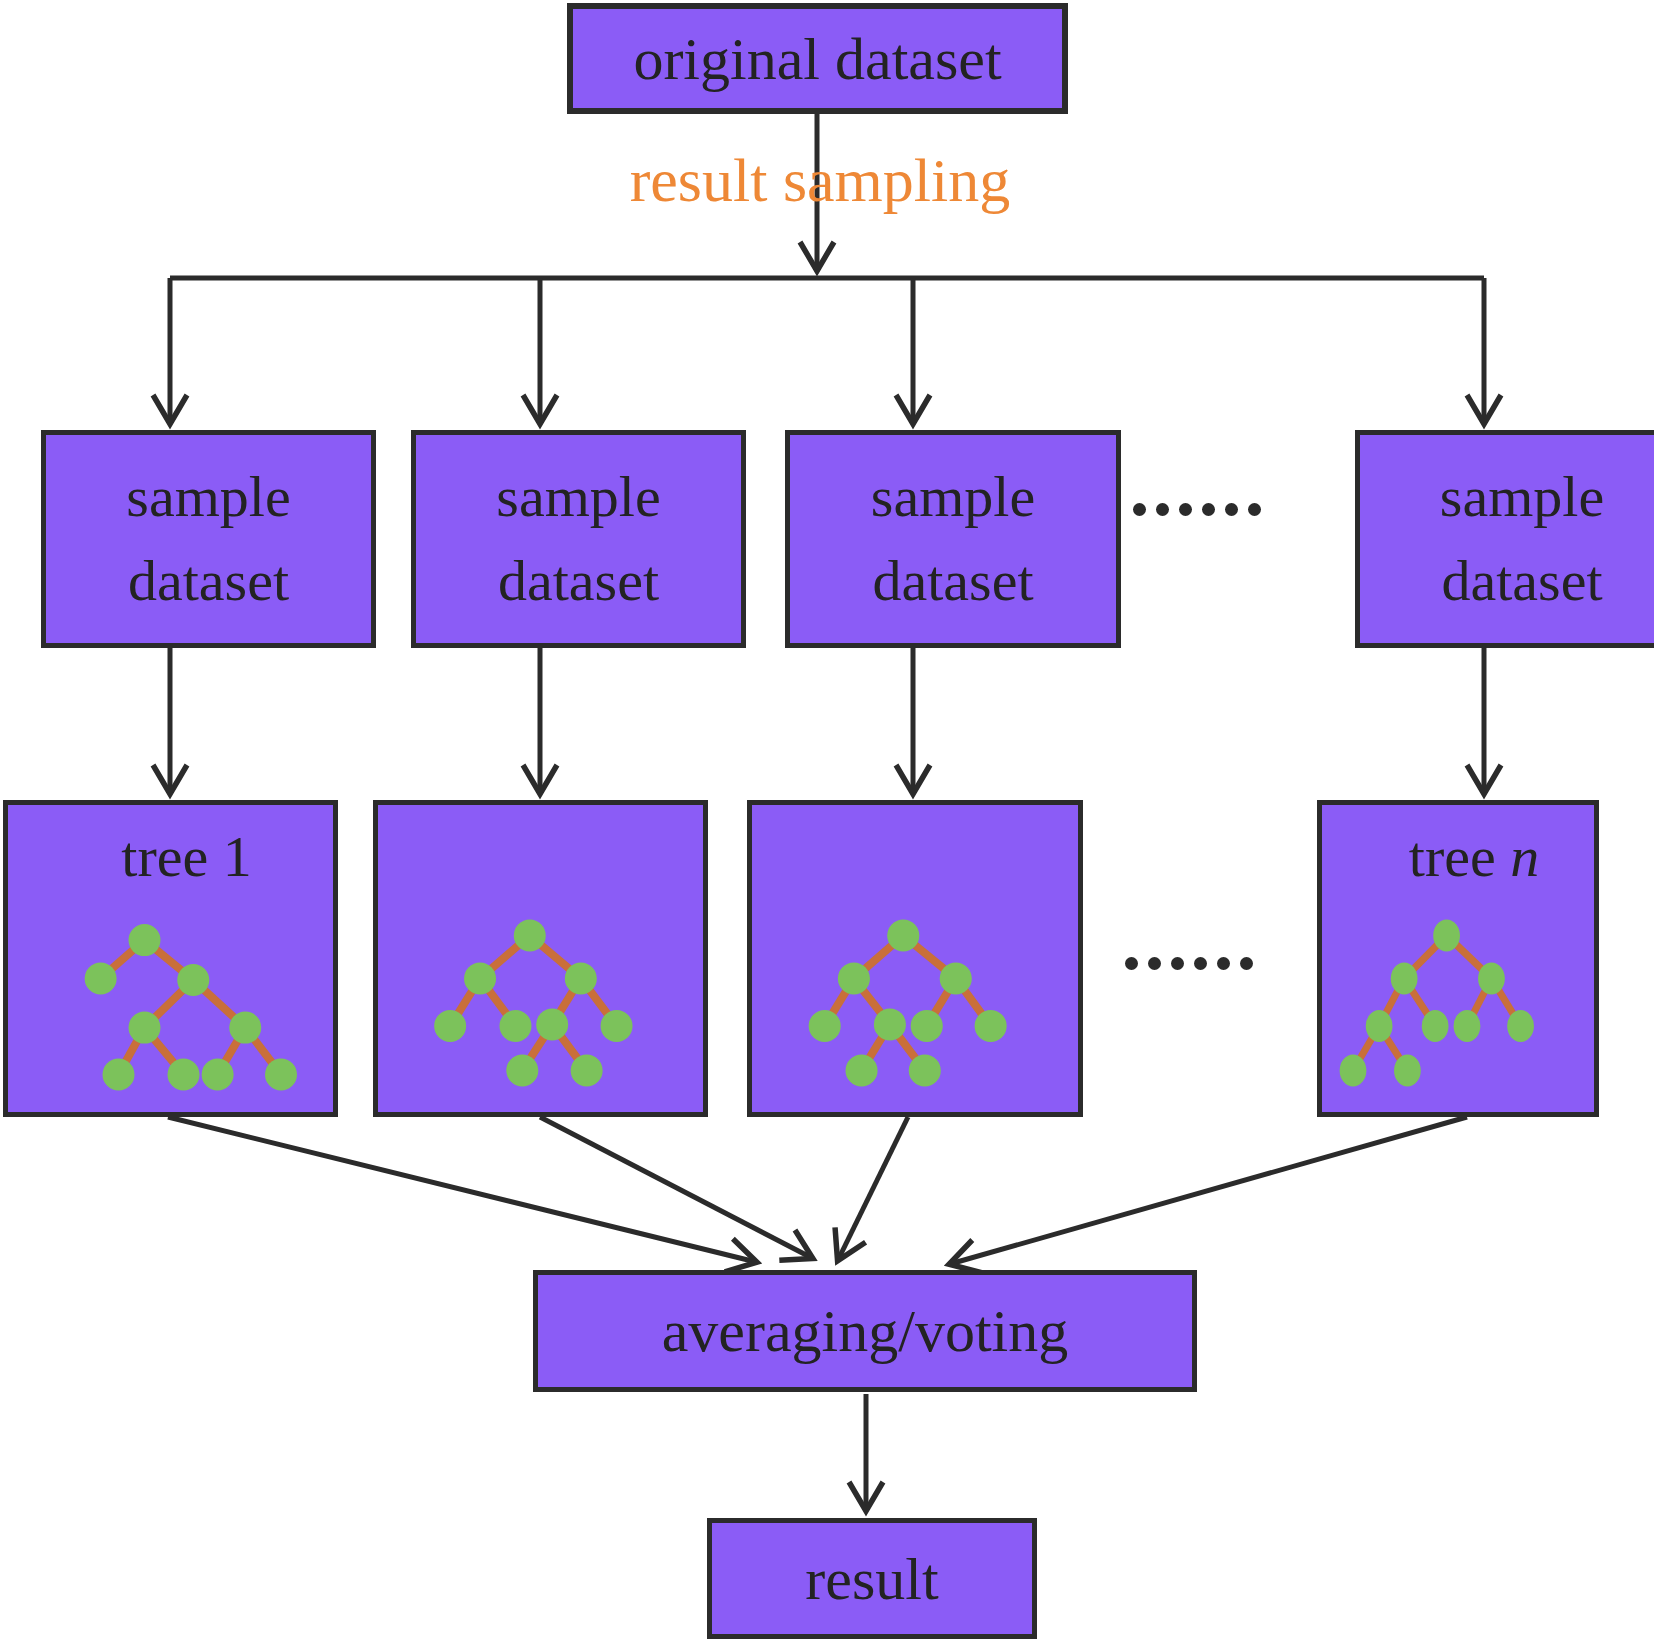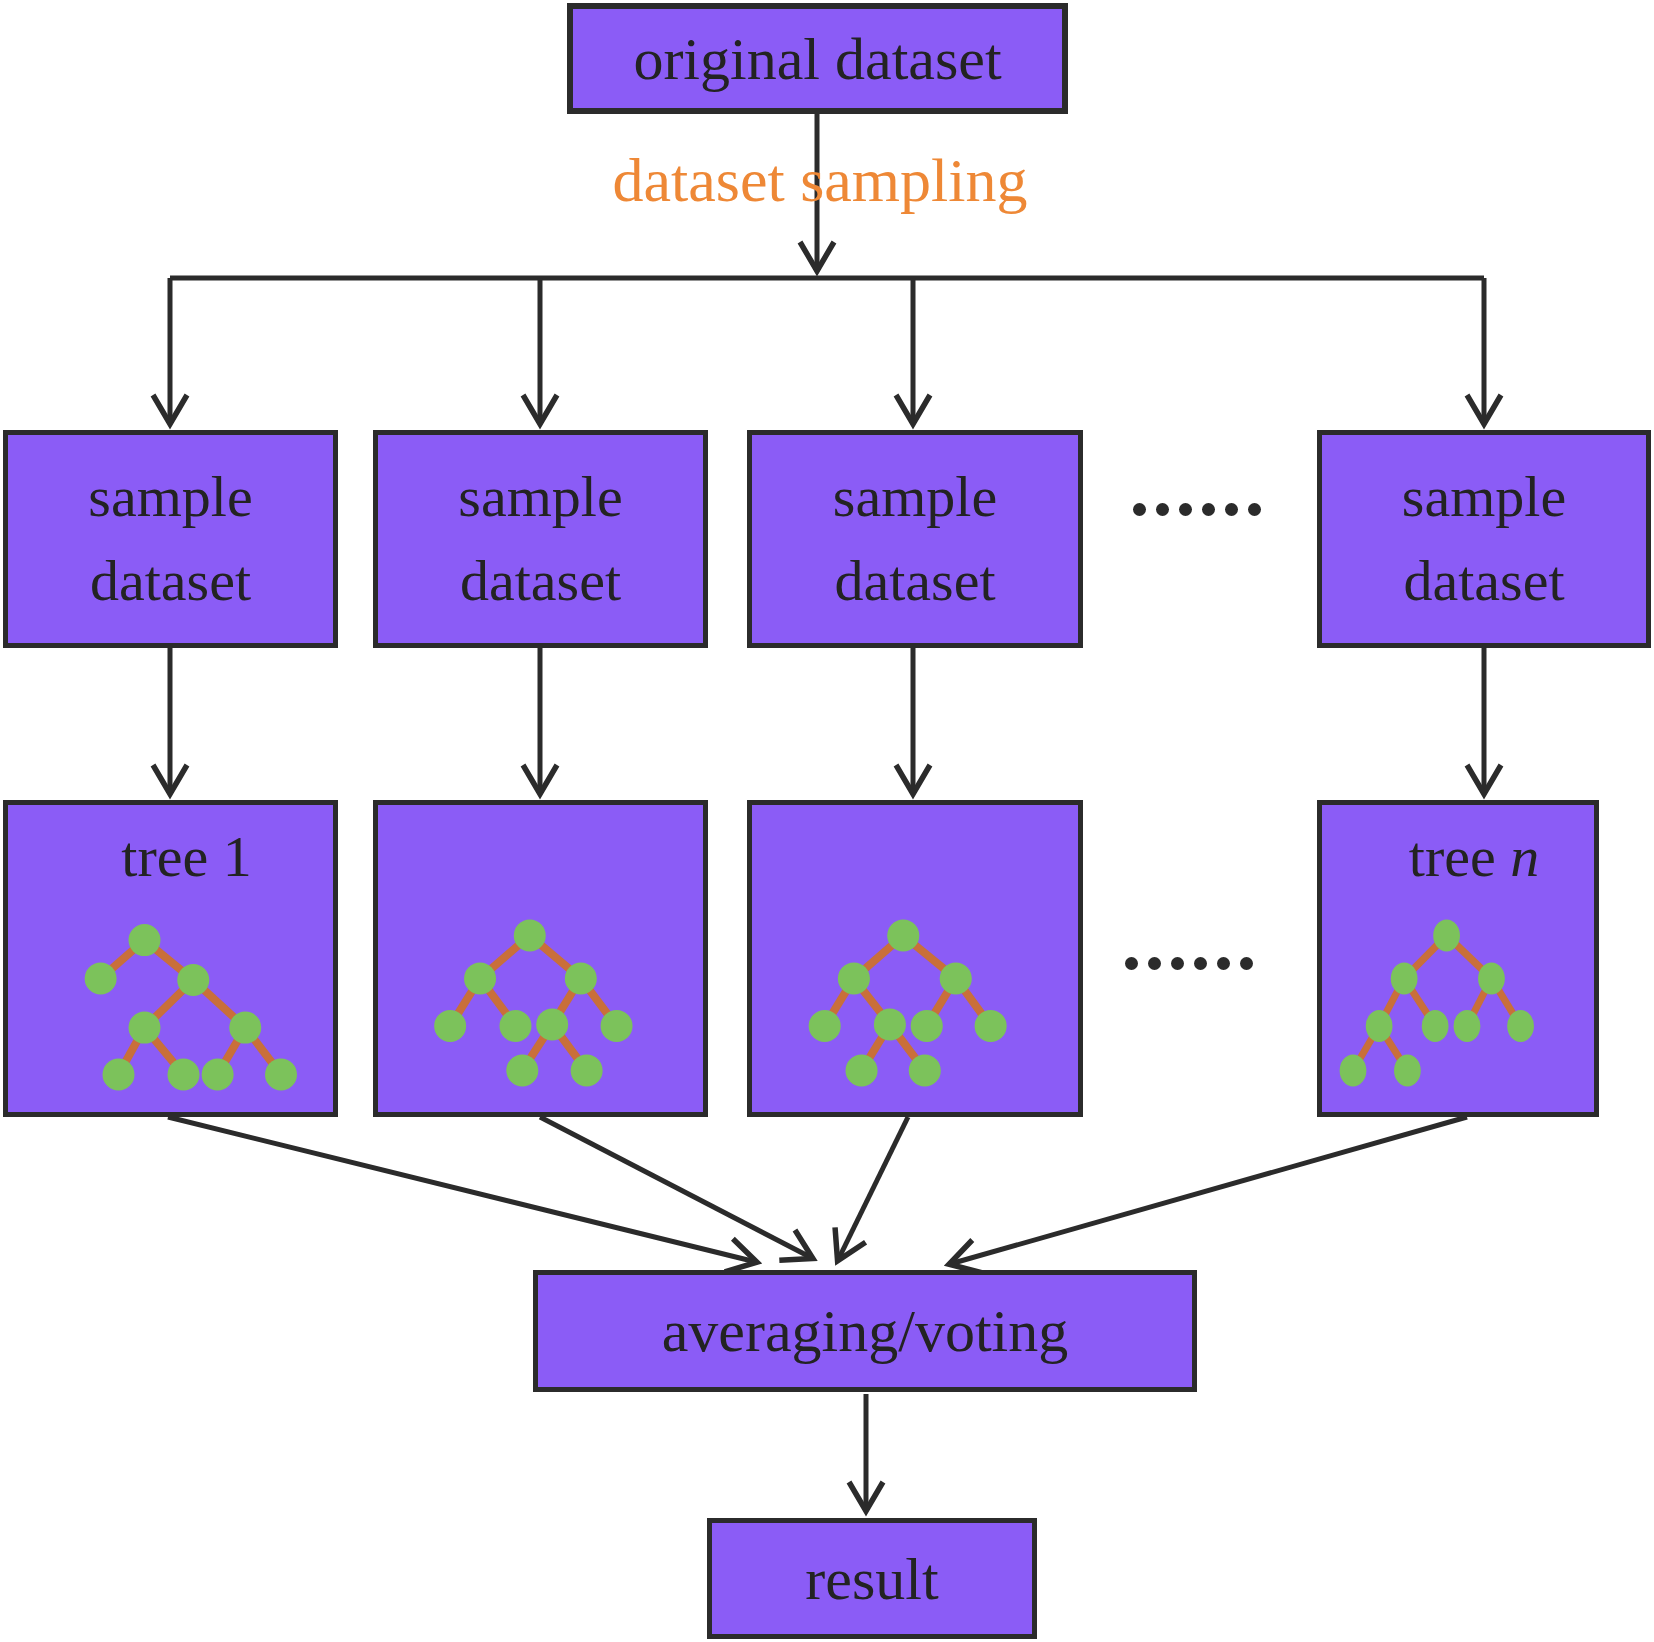--- a/index.html
+++ b/index.html
@@ -19,21 +19,21 @@
     position:absolute;
     box-sizing:border-box;
     background:#8b5cf6;
     border:5px solid var(--dark,#2b2b2b);
     display:flex;align-items:center;justify-content:center;
     text-align:center;
     font-size:60px;
     line-height:1.1;
   }
   .box.original{border-width:6px;}
-  .box.sample{flex-direction:column;font-size:58px;}
+  .box.sample{flex-direction:column;font-size:58px;margin-left:38px;}
   .box.sample .ln{display:block;line-height:84px;}
   .box.tree{align-items:flex-start;}
   .tree-title{
     position:absolute;left:16px;top:20px;width:100%;
     text-align:center;font-size:58px;line-height:1.1;
   }
   .tree-title i{font-style:italic;}
   .tree-svg{position:absolute;left:0;top:0;width:100%;height:100%;}
   .label-sampling{
     position:absolute;
@@ -78,21 +78,21 @@
       <path d="M908,1117 L838,1260" marker-end="url(#ah)"></path>
       <path d="M1467,1117 L950,1264" marker-end="url(#ah)"></path>
       <path d="M866,1394 L866,1510" marker-end="url(#ah)"></path>
     </g>
   </svg>
 
   <div class="box original" style="left:567px;top:3px;width:501px;height:111px;">
     <span>original dataset</span>
   </div>
 
-  <div class="label-sampling">dataset sampling</div>
+  <div class="label-sampling">result sampling</div>
 
   <div class="box sample" style="left:3px;top:430px;width:335px;height:218px;">
     <span class="ln">sample</span>
     <span class="ln">dataset</span>
   </div>
   <div class="box sample" style="left:373px;top:430px;width:335px;height:218px;">
     <span class="ln">sample</span>
     <span class="ln">dataset</span>
   </div>
   <div class="box sample" style="left:747px;top:430px;width:336px;height:218px;">

